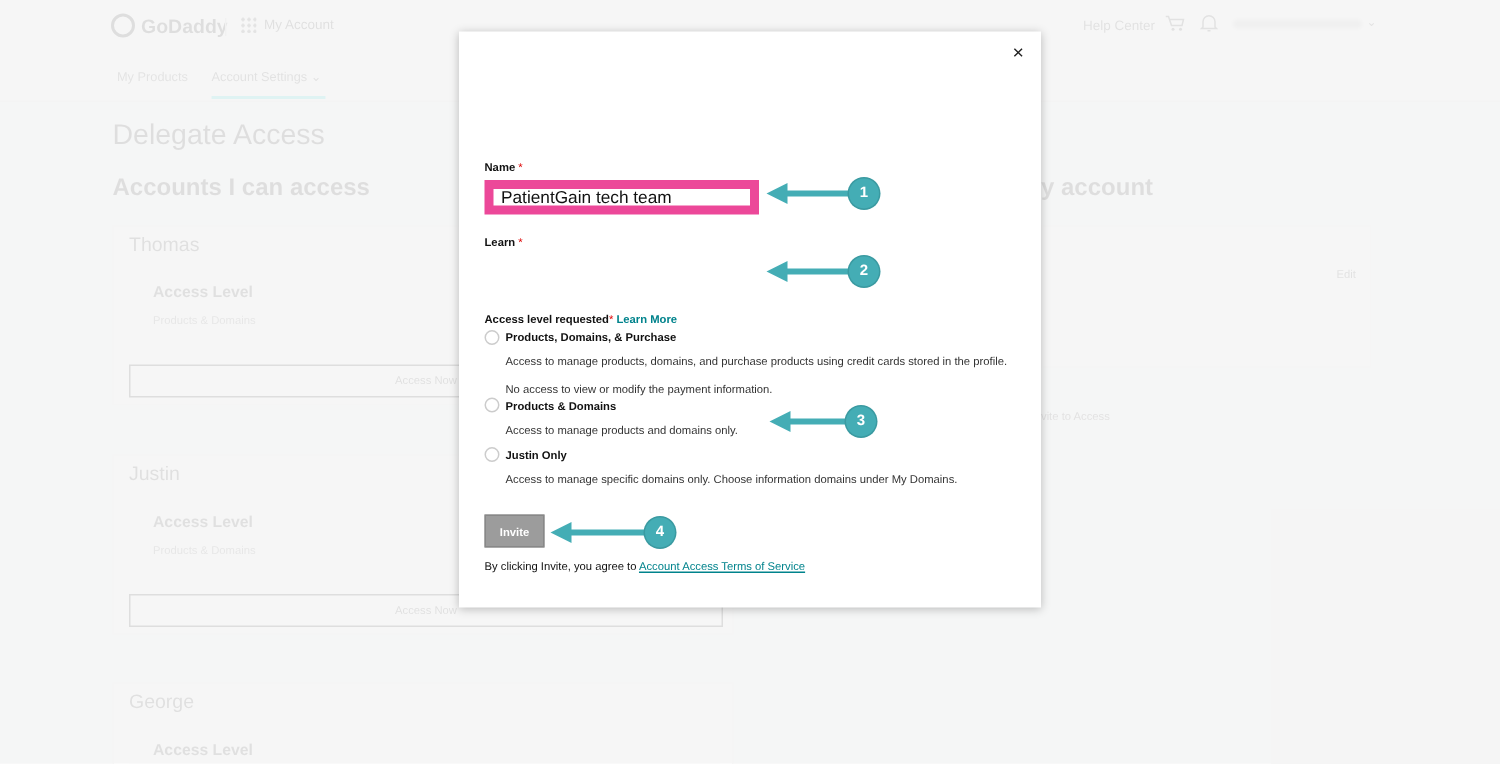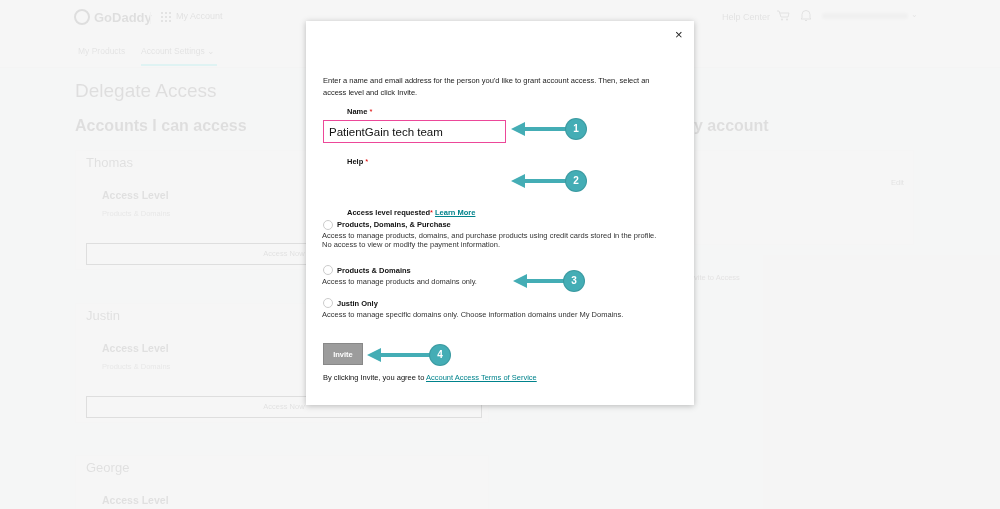--- a/index.html
+++ b/index.html
@@ -42,28 +42,28 @@
   .r-invite { position: absolute; left: 694px; top: 273px; font-size: 7.5px; color: #333; }
 
   .overlay { position: absolute; inset: 0; background: rgba(245,245,245,0.9); }
 
   
   .modal { position: absolute; left: 306px; top: 21px; width: 388px; height: 384px; background: #fff;
     box-shadow: 0 1px 6px rgba(0,0,0,0.25); }
   .close { position: absolute; left: 369px; top: 6px; font-size: 13px; color: #222; cursor: pointer; }
   .m-title { position: absolute; left: 17px; top: 21px; font-size: 17px; color: #111; }
   .m-desc { position: absolute; left: 17px; top: 54px; width: 350px; font-size: 7.5px; line-height: 12px; color: #222; }
-  .lbl { position: absolute; left: 17px; font-size: 7.5px; font-weight: bold; color: #111; margin-left: 24px; }
+  .lbl { position: absolute; left: 17px; font-size: 7.5px; font-weight: bold; color: #111; }
   .req { color: #d00; font-weight: normal; }
-  .input { position: absolute; left: 17px; width: 183px; height: 23px; border: 1px solid #ec4899; background: #fff;
+  .input { position: absolute; left: 17px; width: 183px; height: 23px; border: 6px solid #ec4899; background: #fff;
     font-family: "Liberation Sans", sans-serif; font-size: 11.5px; color: #111; padding-left: 5px; outline: none; }
-  .learn { color: #00838c; text-decoration: underline; cursor: pointer; text-align: right; }
+  .learn { color: #00838c; cursor: pointer; text-align: right; }
   .radio { position: absolute; left: 17px; width: 10px; height: 10px; border: 1px solid #ccc; border-radius: 50%; background: #fff; cursor: pointer; }
   .opt-title { position: absolute; left: 31px; font-size: 7.5px; font-weight: bold; color: #111; }
-  .opt-desc { position: absolute; left: 16px; width: 340px; font-size: 7.5px; line-height: 9px; color: #333; }
+  .opt-desc { position: absolute; left: 31px; width: 340px; font-size: 7.5px; line-height: 19px; color: #333; }
   .invite-btn { position: absolute; left: 17px; top: 322px; width: 40px; height: 22px; background: #9c9c9c; border: 1px solid #888;
     color: #fff; font-family: "Liberation Sans", sans-serif; font-size: 7.5px; font-weight: bold; cursor: pointer; }
   .tos { position: absolute; left: 17px; top: 352px; font-size: 7.5px; color: #111; }
   .tos-link { color: #00838c; text-decoration: underline; cursor: pointer; margin-top: 25px; }
 
   
   .arrow { position: absolute; }
   .arrow-line { position: absolute; height: 4px; background: #44adb5; }
   .arrow-head { position: absolute; width: 0; height: 0; border-top: 7px solid transparent; border-bottom: 7px solid transparent; border-right: 14px solid #44adb5; }
   .badge { position: absolute; width: 20px; height: 20px; border-radius: 50%; background: #44adb5; color: #fff;
@@ -135,30 +135,29 @@
     <div class="rcard-inner"></div>
   </div>
   <div class="edit-link">Edit</div>
   <div class="r-invite">vite to Access</div>
 
   <div class="overlay"></div>
 </div>
 
 <div class="modal">
   <div class="close">×</div>
-  <div class="m-desc">Enter a name and email address for the person you'd like to grant account access. Then, select an access level and click Invite.</div>
 
   <div class="lbl" style="top:86px">
     <span>Name</span>
     <span class="req">*</span>
   </div>
   <input class="input" style="top: 99px;" value="PatientGain tech team">
 
   <div class="lbl" style="top:136px">
-    <span>Help</span>
+    <span>Learn</span>
     <span class="req">*</span>
   </div>
 
   <div class="lbl" style="top:187px">
     <span>Access level requested</span><span class="req">*</span>
     <span class="learn">Learn More</span>
   </div>
 
   <div class="radio" style="top:199px"></div>
   <div class="opt-title" style="top:199px">Products, Domains, &amp; Purchase</div>

